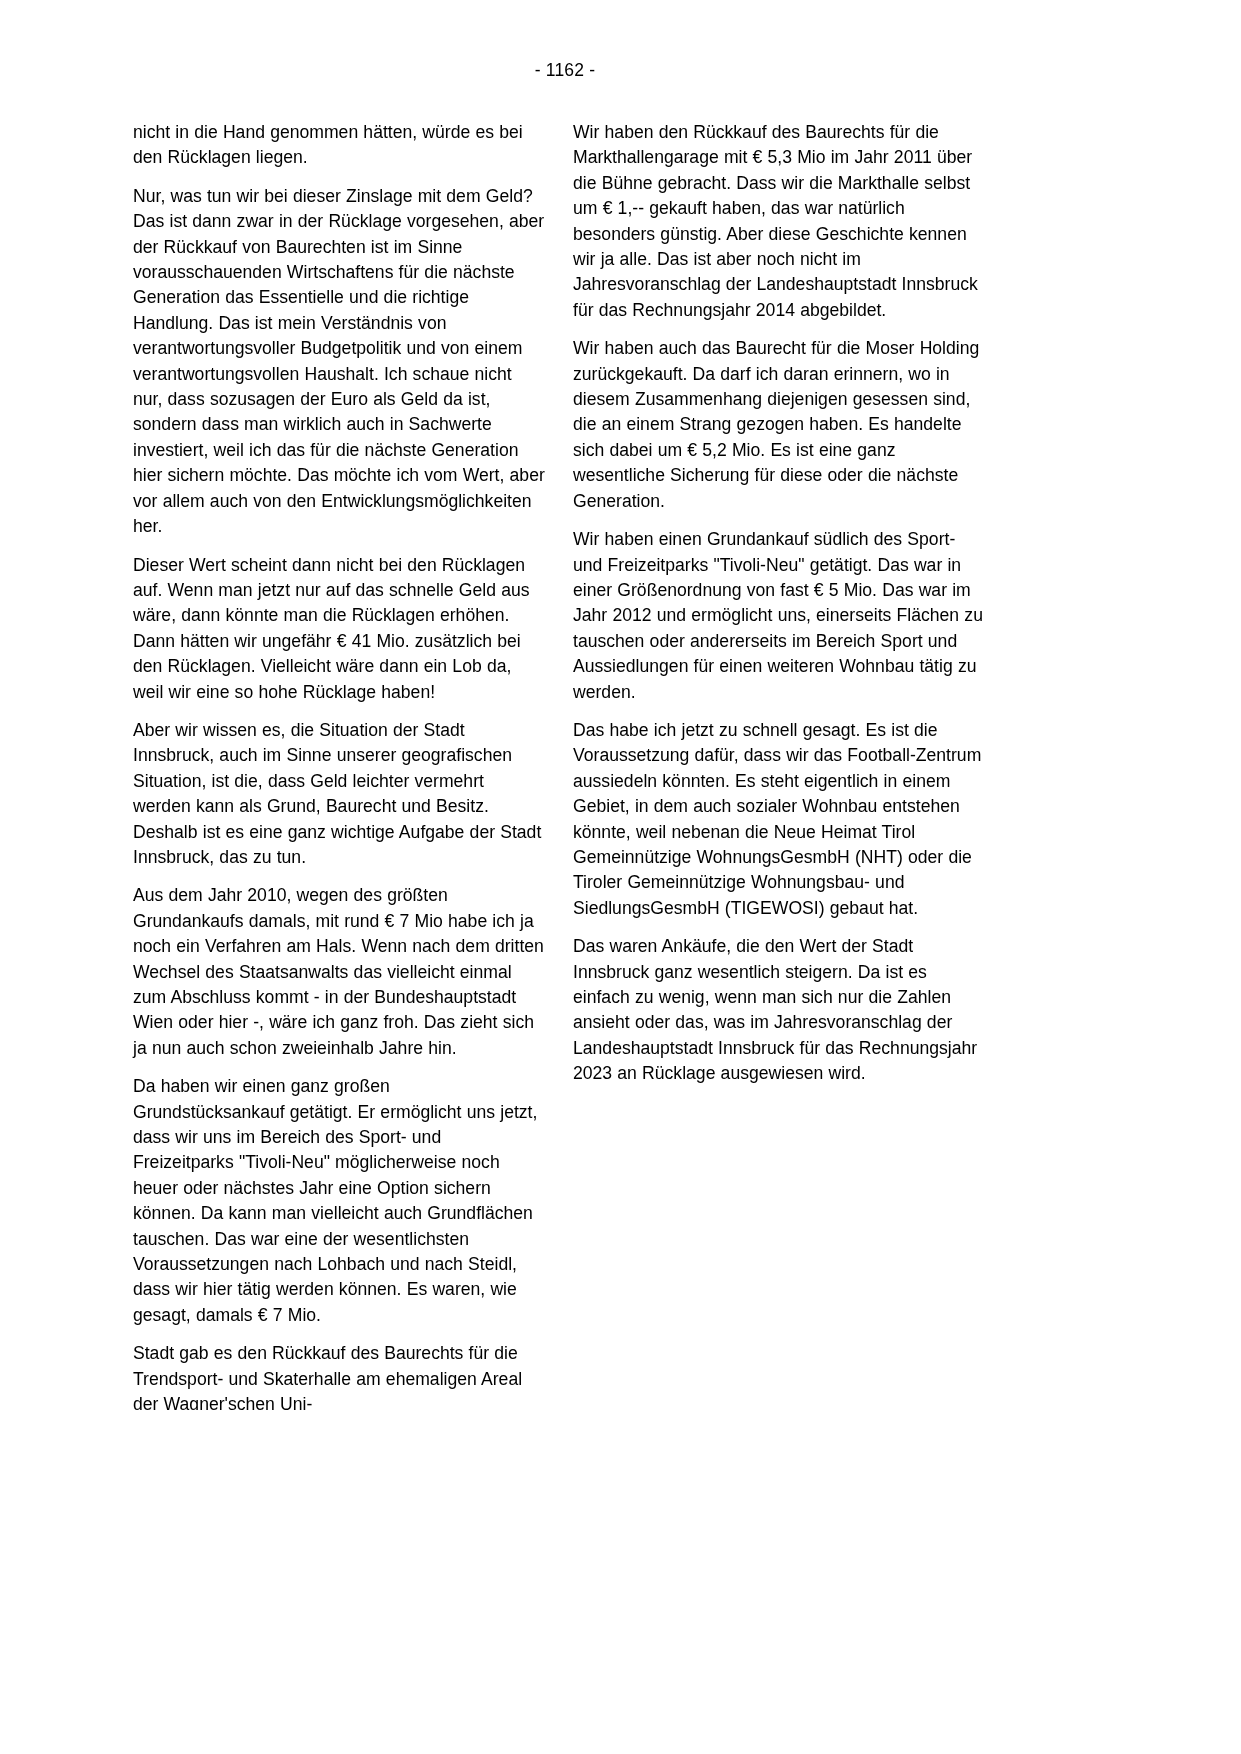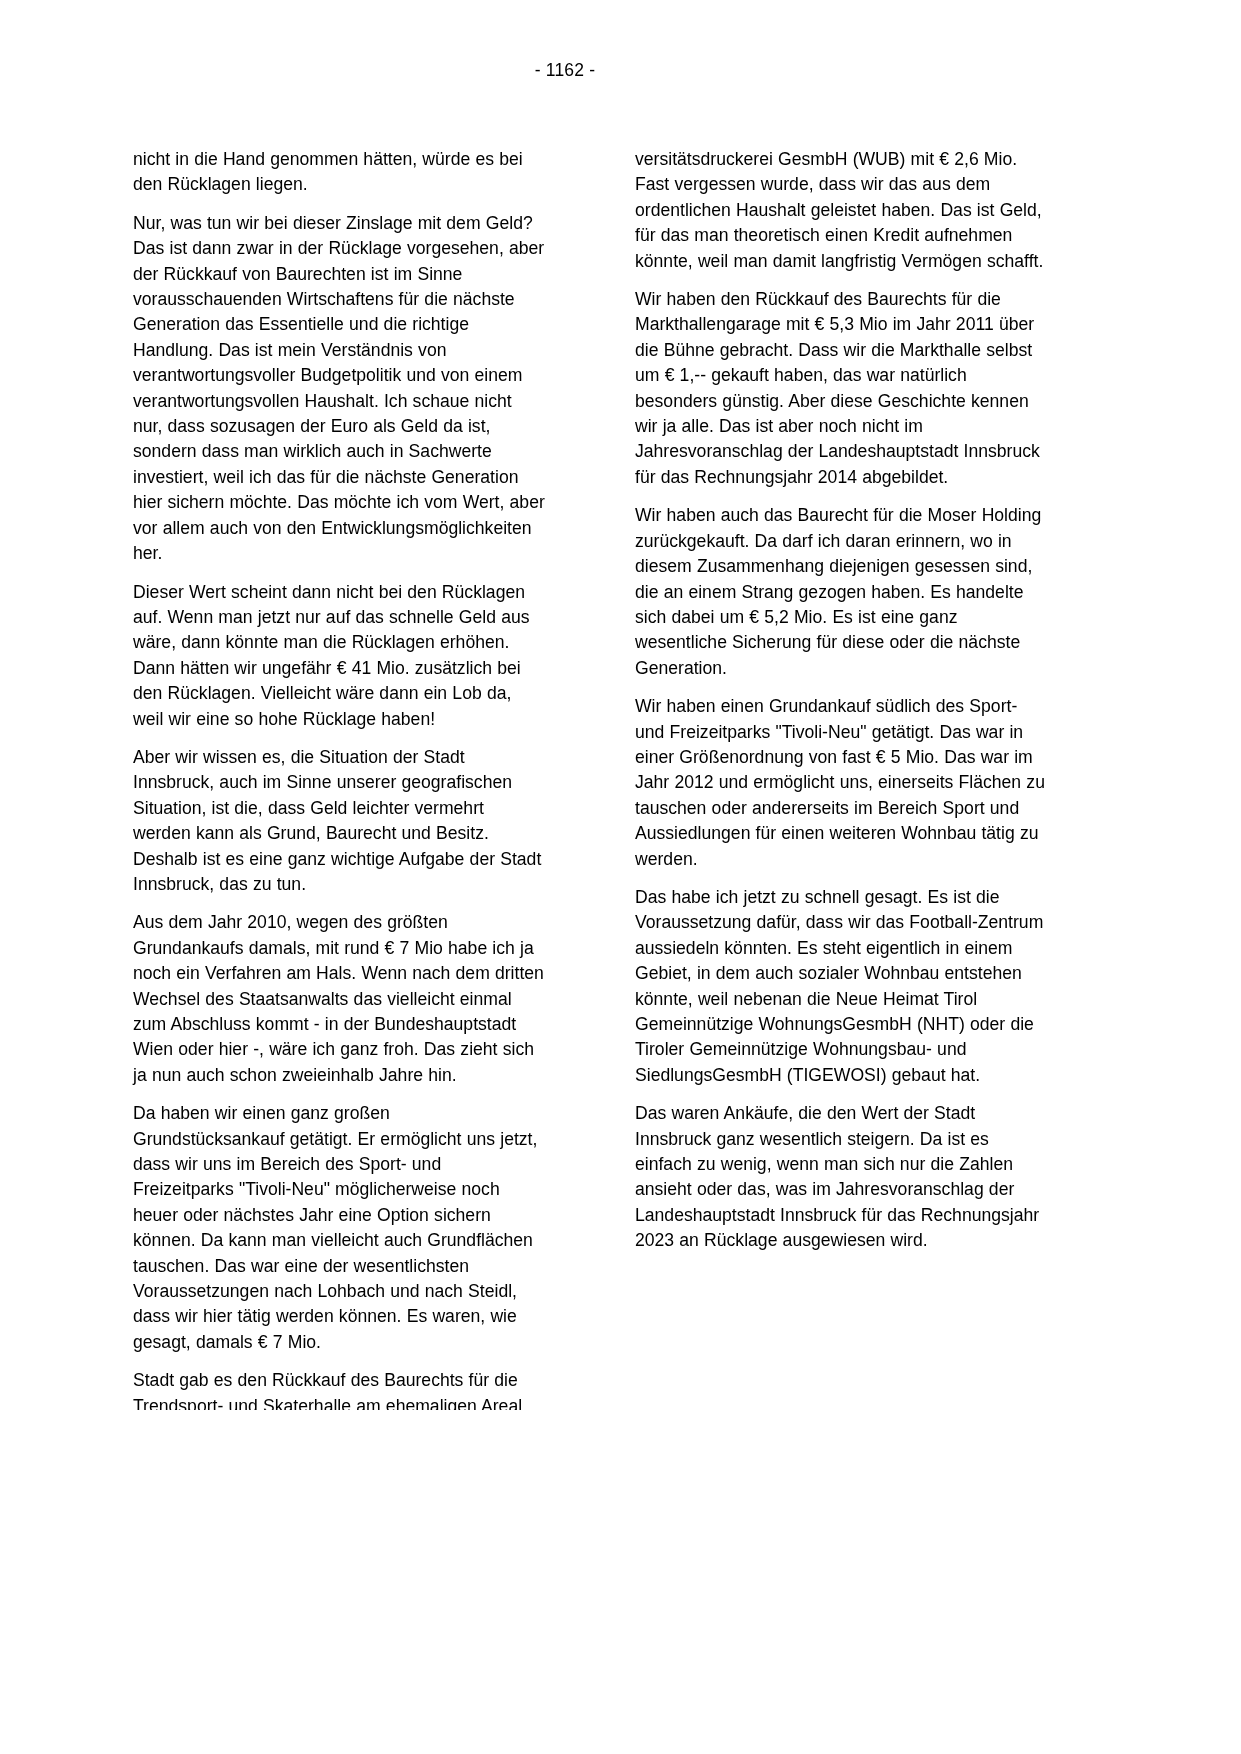--- a/index.html
+++ b/index.html
@@ -23,25 +23,25 @@
     top: 60px;
     left: 0;
     width: 1130px;
     text-align: center;
     font-size: 17.5px;
     letter-spacing: 0.2px;
   }
 
   .content {
     position: absolute;
-    top: 147px;
+    top: 120px;
     left: 133px;
     width: 975px;
     display: flex;
-    gap: 90px;
+    gap: 28px;
   }
 
   .column {
     width: 412px;
     flex: 0 0 412px;
   }
 
   .column p {
     font-size: 17.6px;
     line-height: 25.4px;
@@ -71,21 +71,20 @@
     <div class="column">
         <p>nicht in die Hand genommen hätten, würde es bei den Rücklagen liegen.</p>
         <p>Nur, was tun wir bei dieser Zinslage mit dem Geld? Das ist dann zwar in der Rücklage vorgesehen, aber der Rückkauf von Baurechten ist im Sinne vorausschauenden Wirtschaftens für die nächste Generation das Essentielle und die richtige Handlung. Das ist mein Verständnis von verantwortungsvoller Budgetpolitik und von einem verantwortungsvollen Haushalt. Ich schaue nicht nur, dass sozusagen der Euro als Geld da ist, sondern dass man wirklich auch in Sachwerte investiert, weil ich das für die nächste Generation hier sichern möchte. Das möchte ich vom Wert, aber vor allem auch von den Entwicklungsmöglichkeiten her.</p>
         <p>Dieser Wert scheint dann nicht bei den Rücklagen auf. Wenn man jetzt nur auf das schnelle Geld aus wäre, dann könnte man die Rücklagen erhöhen. Dann hätten wir ungefähr € 41 Mio. zusätzlich bei den Rücklagen. Vielleicht wäre dann ein Lob da, weil wir eine so hohe Rücklage haben!</p>
         <p>Aber wir wissen es, die Situation der Stadt Innsbruck, auch im Sinne unserer geografischen Situation, ist die, dass Geld leichter vermehrt werden kann als Grund, Baurecht und Besitz. Deshalb ist es eine ganz wichtige Aufgabe der Stadt Innsbruck, das zu tun.</p>
         <p>Aus dem Jahr 2010, wegen des größten Grundankaufs damals, mit rund € 7 Mio habe ich ja noch ein Verfahren am Hals. Wenn nach dem dritten Wechsel des Staatsanwalts das vielleicht einmal zum Abschluss kommt - in der Bundeshauptstadt Wien oder hier -, wäre ich ganz froh. Das zieht sich ja nun auch schon zweieinhalb Jahre hin.</p>
         <p>Da haben wir einen ganz großen Grundstücksankauf getätigt. Er ermöglicht uns jetzt, dass wir uns im Bereich des Sport- und Freizeitparks "Tivoli-Neu" möglicherweise noch heuer oder nächstes Jahr eine Option sichern können. Da kann man vielleicht auch Grundflächen tauschen. Das war eine der wesentlichsten Voraussetzungen nach Lohbach und nach Steidl, dass wir hier tätig werden können. Es waren, wie gesagt, damals € 7 Mio.</p>
         <p>Stadt gab es den Rückkauf des Baurechts für die Trendsport- und Skaterhalle am ehemaligen Areal der Wagner'schen Uni-</p>
       </div>
     <div class="column">
-        <p>versitätsdruckerei GesmbH (WUB) mit € 2,6 Mio. Fast vergessen wurde, dass wir das aus dem ordentlichen Haushalt geleistet haben. Das ist Geld, für das man theoretisch einen Kredit aufnehmen könnte, weil man damit langfristig Vermögen schafft.</p>
         <p>Wir haben den Rückkauf des Baurechts für die Markthallengarage mit € 5,3 Mio im Jahr 2011 über die Bühne gebracht. Dass wir die Markthalle selbst um € 1,-- gekauft haben, das war natürlich besonders günstig. Aber diese Geschichte kennen wir ja alle. Das ist aber noch nicht im Jahresvoranschlag der Landeshauptstadt Innsbruck für das Rechnungsjahr 2014 abgebildet.</p>
         <p>Wir haben auch das Baurecht für die Moser Holding zurückgekauft. Da darf ich daran erinnern, wo in diesem Zusammenhang diejenigen gesessen sind, die an einem Strang gezogen haben. Es handelte sich dabei um € 5,2 Mio. Es ist eine ganz wesentliche Sicherung für diese oder die nächste Generation.</p>
         <p>Wir haben einen Grundankauf südlich des Sport- und Freizeitparks "Tivoli-Neu" getätigt. Das war in einer Größenordnung von fast € 5 Mio. Das war im Jahr 2012 und ermöglicht uns, einerseits Flächen zu tauschen oder andererseits im Bereich Sport und Aussiedlungen für einen weiteren Wohnbau tätig zu werden.</p>
         <p>Das habe ich jetzt zu schnell gesagt. Es ist die Voraussetzung dafür, dass wir das Football-Zentrum aussiedeln könnten. Es steht eigentlich in einem Gebiet, in dem auch sozialer Wohnbau entstehen könnte, weil nebenan die Neue Heimat Tirol Gemeinnützige WohnungsGesmbH (NHT) oder die Tiroler Gemeinnützige Wohnungsbau- und SiedlungsGesmbH (TIGEWOSI) gebaut hat.</p>
         <p>Das waren Ankäufe, die den Wert der Stadt Innsbruck ganz wesentlich steigern. Da ist es einfach zu wenig, wenn man sich nur die Zahlen ansieht oder das, was im Jahresvoranschlag der Landeshauptstadt Innsbruck für das Rechnungsjahr 2023 an Rücklage ausgewiesen wird.</p>
       </div>
   </div>
 
   <div class="footer">GR-(Budget-)Sitzung 6.12.2013 (Fortsetzung der am 5.12.2013 vertagten Sitzung)</div>
 

